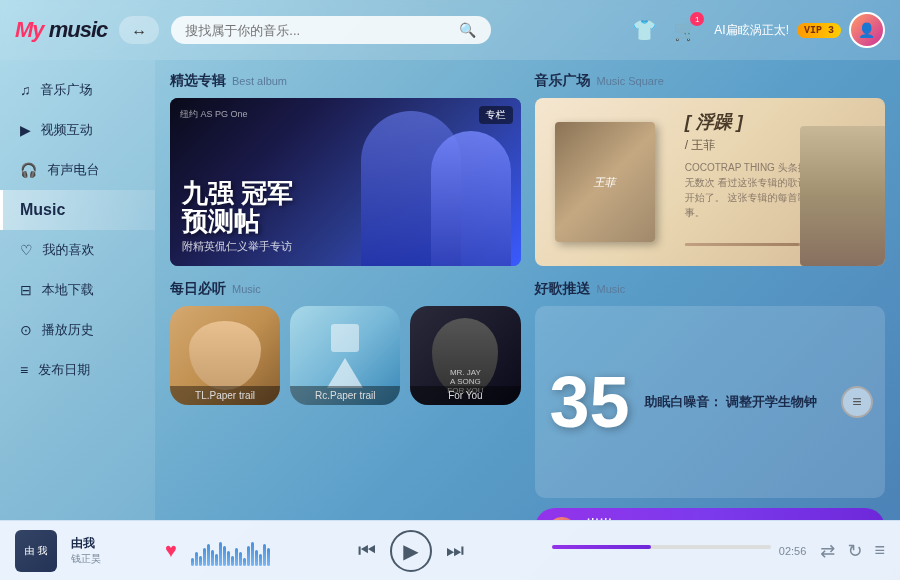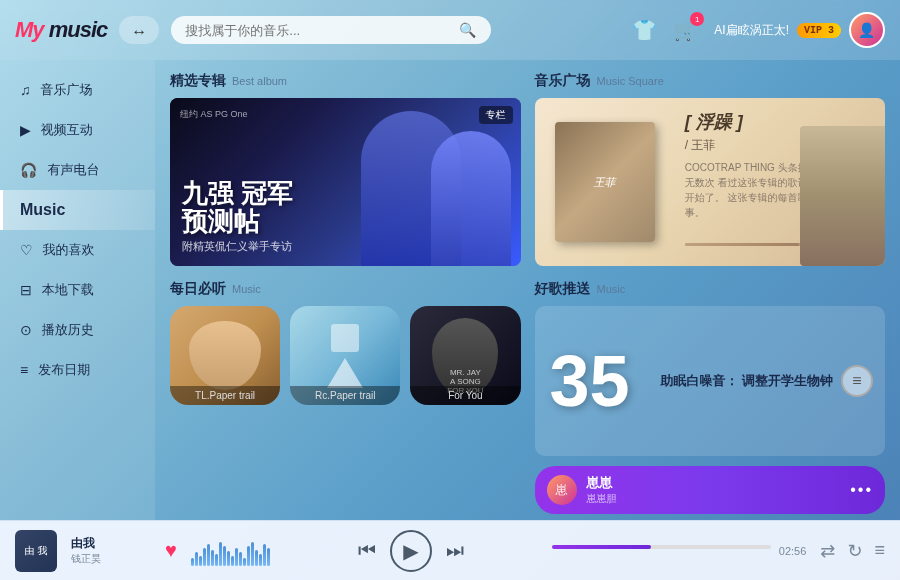--- a/index.html
+++ b/index.html
@@ -371,25 +371,25 @@
       width: 60%; height: 75%;
       background: linear-gradient(180deg, #555 0%, #333 100%);
       border-radius: 50% 50% 40% 40% / 45% 45% 55% 55%;
     }
 
     
     .recommend-box {
       background: rgba(255,255,255,0.15);
       border-radius: 10px;
       padding: 10px;
-      height: 150px;
-      position: relative;
-      display: flex;
-      align-items: center;
-      gap: 26px;
+      height: 192px;
+      position: relative;
+      display: flex;
+      align-items: center;
+      gap: 10px;
     }
     .big-number {
       font-size: 72px;
       font-weight: bold;
       color: #fff;
       line-height: 1;
       text-shadow: 2px 2px 8px rgba(0,0,0,0.3);
       min-width: 90px;
       text-align: center;
     }

